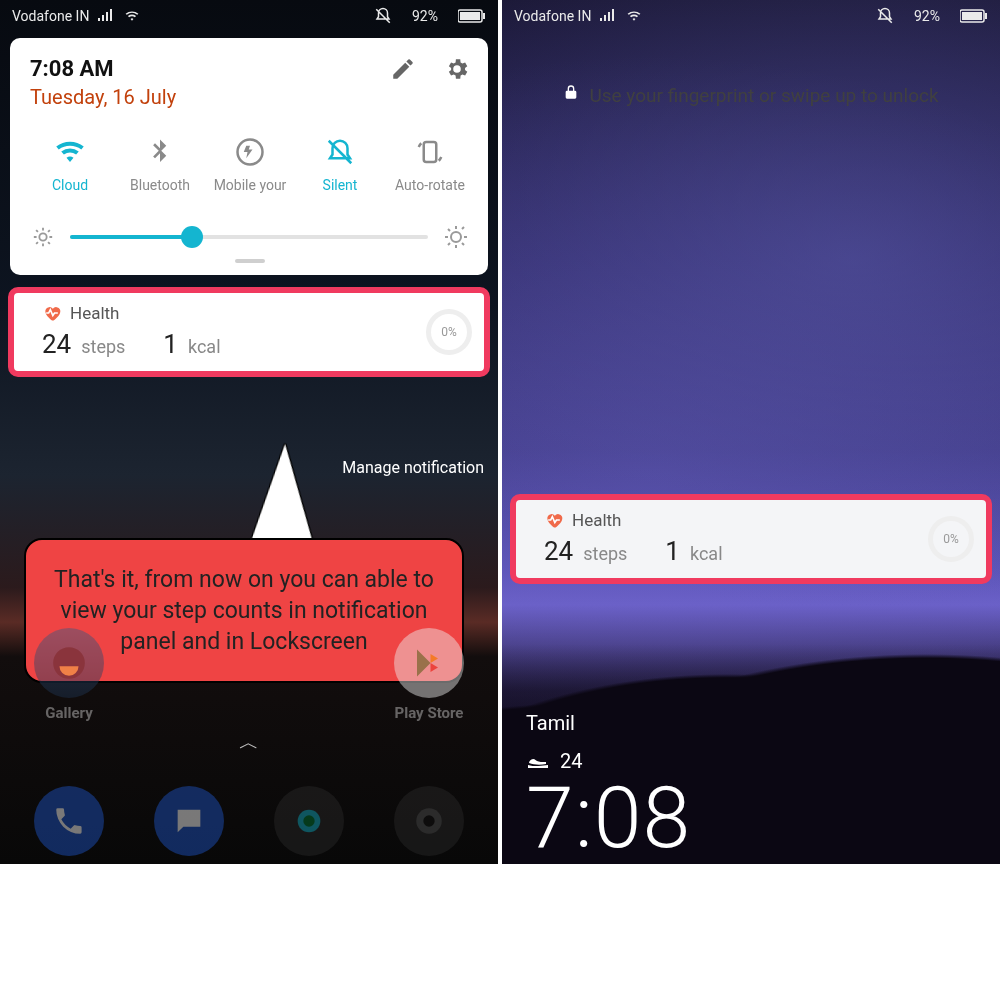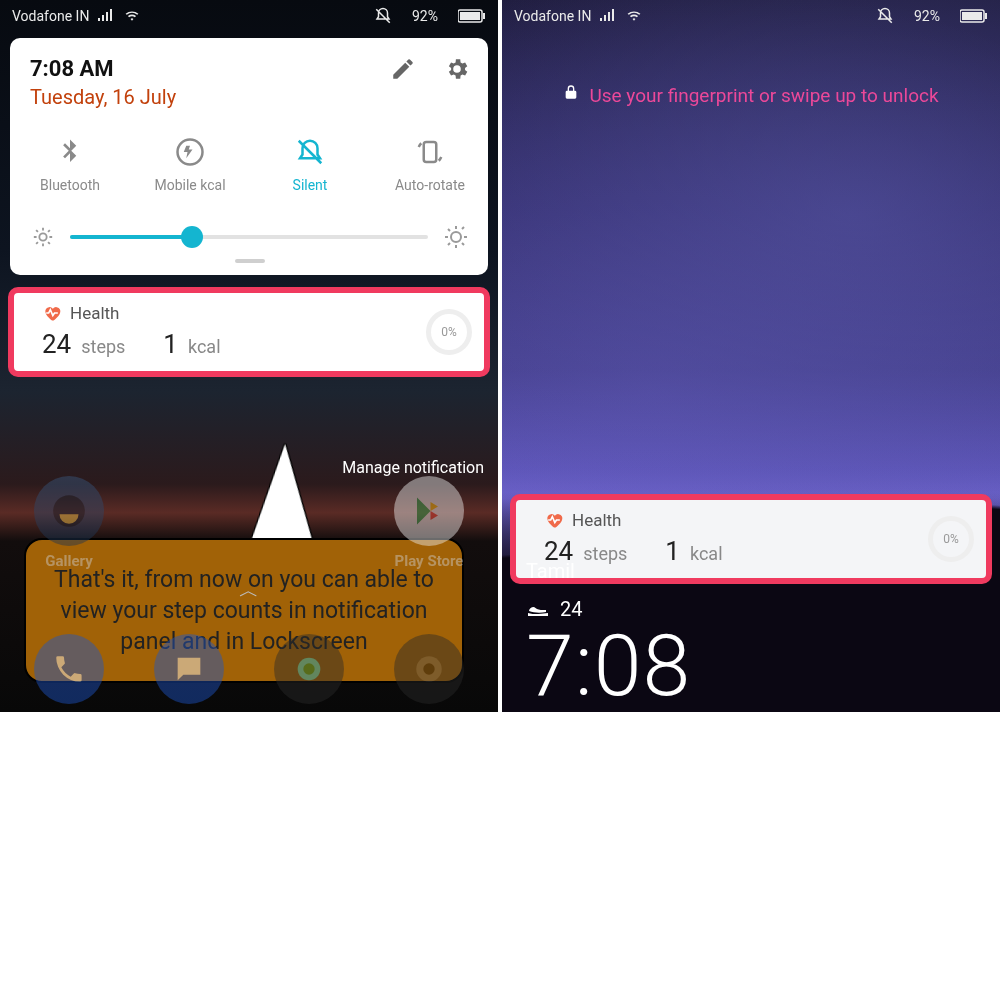--- a/index.html
+++ b/index.html
@@ -4,21 +4,21 @@
 <style>
   * { box-sizing: border-box; margin: 0; padding: 0; }
   body {
     width: 1000px;
     height: 1000px;
     display: flex;
     font-family: -apple-system, Roboto, Arial, sans-serif;
     background: #fff;
     overflow: hidden;
   }
-  .pane { width: 498px; height: 712px; position: relative; overflow: hidden; }
+  .pane { width: 498px; height: 864px; position: relative; overflow: hidden; }
   .gutter { width: 4px; background: #fff; }
 
   
   .left { background: #000; }
   .left .wallpaper {
     position: absolute; inset: 0;
     background: linear-gradient(#070a10 0%, #0d1420 35%, #1c2430 55%, #2b1a1c 68%, #5a2b25 72%, #120d0d 76%, #080808 100%);
   }
   .statusbar {
     position: relative; height: 32px; padding: 0 12px;
@@ -60,21 +60,21 @@
   .hu { font-size:18px; color:#888; margin-right:28px; }
   .goal-ring {
     position:absolute; right:12px; top:50%; transform:translateY(-50%);
     width:46px; height:46px; border-radius:50%; border:5px solid #eee;
     display:flex; align-items:center; justify-content:center; font-size:12px; color:#999;
   }
 
   .manage-link { position:absolute; right:14px; top:458px; color:#fff; font-size:16px; }
 
   .callout {
-    position:absolute; left:24px; top:538px; width:440px; background:#a16207; border:2px solid #000;
+    position:absolute; left:24px; top:538px; width:440px; background:#ef4444; border:2px solid #000;
     border-radius:18px; padding:24px 26px; font-size:23px; line-height:1.35; color:#222; text-align:center;
   }
   .callout-tail {
     position:absolute; left:258px; top:445px; width:0; height:0;
     border-left:20px solid transparent; border-right:44px solid transparent; border-bottom:100px solid #fff;
     transform: rotate(8deg);
     filter: drop-shadow(1px 0 0 #000) drop-shadow(-1px 0 0 #000) drop-shadow(0 -1px 0 #000);
   }
 
   .dock-row { position:absolute; left:0; right:0; display:flex; justify-content:space-between; padding:0 34px;font-weight:bold; }
@@ -97,21 +97,21 @@
   .lightning {
     position:absolute; left:0; right:0; top:690px; height:120px; pointer-events:none;
   }
   .hills {
     position:absolute; left:0; right:0; bottom:0; height:220px;
     background: radial-gradient(300px 160px at 12% 100%, #0b0713 98%, transparent 100%),
                 radial-gradient(360px 190px at 45% 100%, #0b0713 98%, transparent 100%),
                 radial-gradient(420px 210px at 85% 100%, #0b0713 98%, transparent 100%),
                 linear-gradient(transparent, #0a0712 60%);
   }
-  .lock-msg { position:absolute; top:84px; left:0; right:0; text-align:center; color:#ec4899; font-size:19px; display:flex; gap:10px; justify-content:center; }
+  .lock-msg { position:absolute; top:84px; left:0; right:0; text-align:center; color:#404040; font-size:19px; display:flex; gap:10px; justify-content:center; }
 
   .right .health-box { position:absolute; left:8px; right:8px; top:494px; margin:0; background:#f4f5f7; }
 
   .ls-bottom { position:absolute; left:24px; bottom:8px; color:#fff; }
   .ls-lang { font-size:20px; }
   .ls-steps { display:flex; align-items:center; gap:10px; margin-top:14px; font-size:20px; }
   .ls-clock { font-size:86px; font-weight:300; letter-spacing:1px; margin-top:6px; line-height:.9; }
 </style>
 </head>
 <body>
@@ -152,32 +152,38 @@
         <svg width="26" height="26" viewBox="0 0 24 24">
             <path fill="#666" d="M3 17.25V21h3.75L17.8 9.94l-3.75-3.75L3 17.25zM20.7 7.04a1 1 0 000-1.41l-2.34-2.34a1 1 0 00-1.41 0l-1.83 1.83 3.75 3.75 1.83-1.83z"></path>
           </svg>
         <svg width="26" height="26" viewBox="0 0 24 24">
             <path fill="#666" d="M19.4 13a7.5 7.5 0 000-2l2.1-1.6-2-3.5-2.5 1a7.4 7.4 0 00-1.7-1L15 3h-4l-.3 2.9a7.4 7.4 0 00-1.7 1l-2.5-1-2 3.5L6.6 11a7.5 7.5 0 000 2l-2.1 1.6 2 3.5 2.5-1a7.4 7.4 0 001.7 1L11 21h4l.3-2.9a7.4 7.4 0 001.7-1l2.5 1 2-3.5zM12 15.5A3.5 3.5 0 1115.5 12 3.5 3.5 0 0112 15.5z"></path>
           </svg>
       </div>
     </div>
 
     <div class="qs-toggles">
+      <div class="qt active">
+        <svg class="ic" width="30" height="30" viewBox="0 0 24 24">
+            <path fill="currentColor" d="M12 20l-2.8-3.4a5 5 0 015.6 0zM5 11.5a12 12 0 0114 0l-2.1 2.5a9 9 0 00-9.8 0zM1 7.5a18 18 0 0122 0L21 10a15 15 0 00-18 0z"></path>
+          </svg>
+        <span class="lbl">Cloud</span>
+      </div>
       <div class="qt">
         <svg class="ic" width="30" height="30" viewBox="0 0 24 24">
             <path fill="currentColor" d="M12 2l5 5-4 4 4 4-5 5V13l-4 4-1.5-1.5L11 11 6.5 6.5 8 5l4 4z"></path>
           </svg>
         <span class="lbl">Bluetooth</span>
       </div>
       <div class="qt">
         <svg class="ic" width="30" height="30" viewBox="0 0 24 24">
             <circle cx="12" cy="12" r="10" fill="none" stroke="currentColor" stroke-width="2"></circle>
             <path fill="currentColor" d="M9 7l-2 5h3l-1 5 5-7h-3l1-3z"></path>
           </svg>
-        <span class="lbl">Mobile kcal</span>
+        <span class="lbl">Mobile your</span>
       </div>
       <div class="qt active">
         <svg class="ic" width="30" height="30" viewBox="0 0 24 24">
             <path fill="none" stroke="currentColor" stroke-width="2" d="M6 9a6 6 0 0112 0v5l2 3H4l2-3zM3 3l18 18"></path>
           </svg>
         <span class="lbl">Silent</span>
       </div>
       <div class="qt">
         <svg class="ic" width="30" height="30" viewBox="0 0 24 24">
             <rect x="7" y="4" width="10" height="16" rx="2" fill="none" stroke="currentColor" stroke-width="2"></rect>

